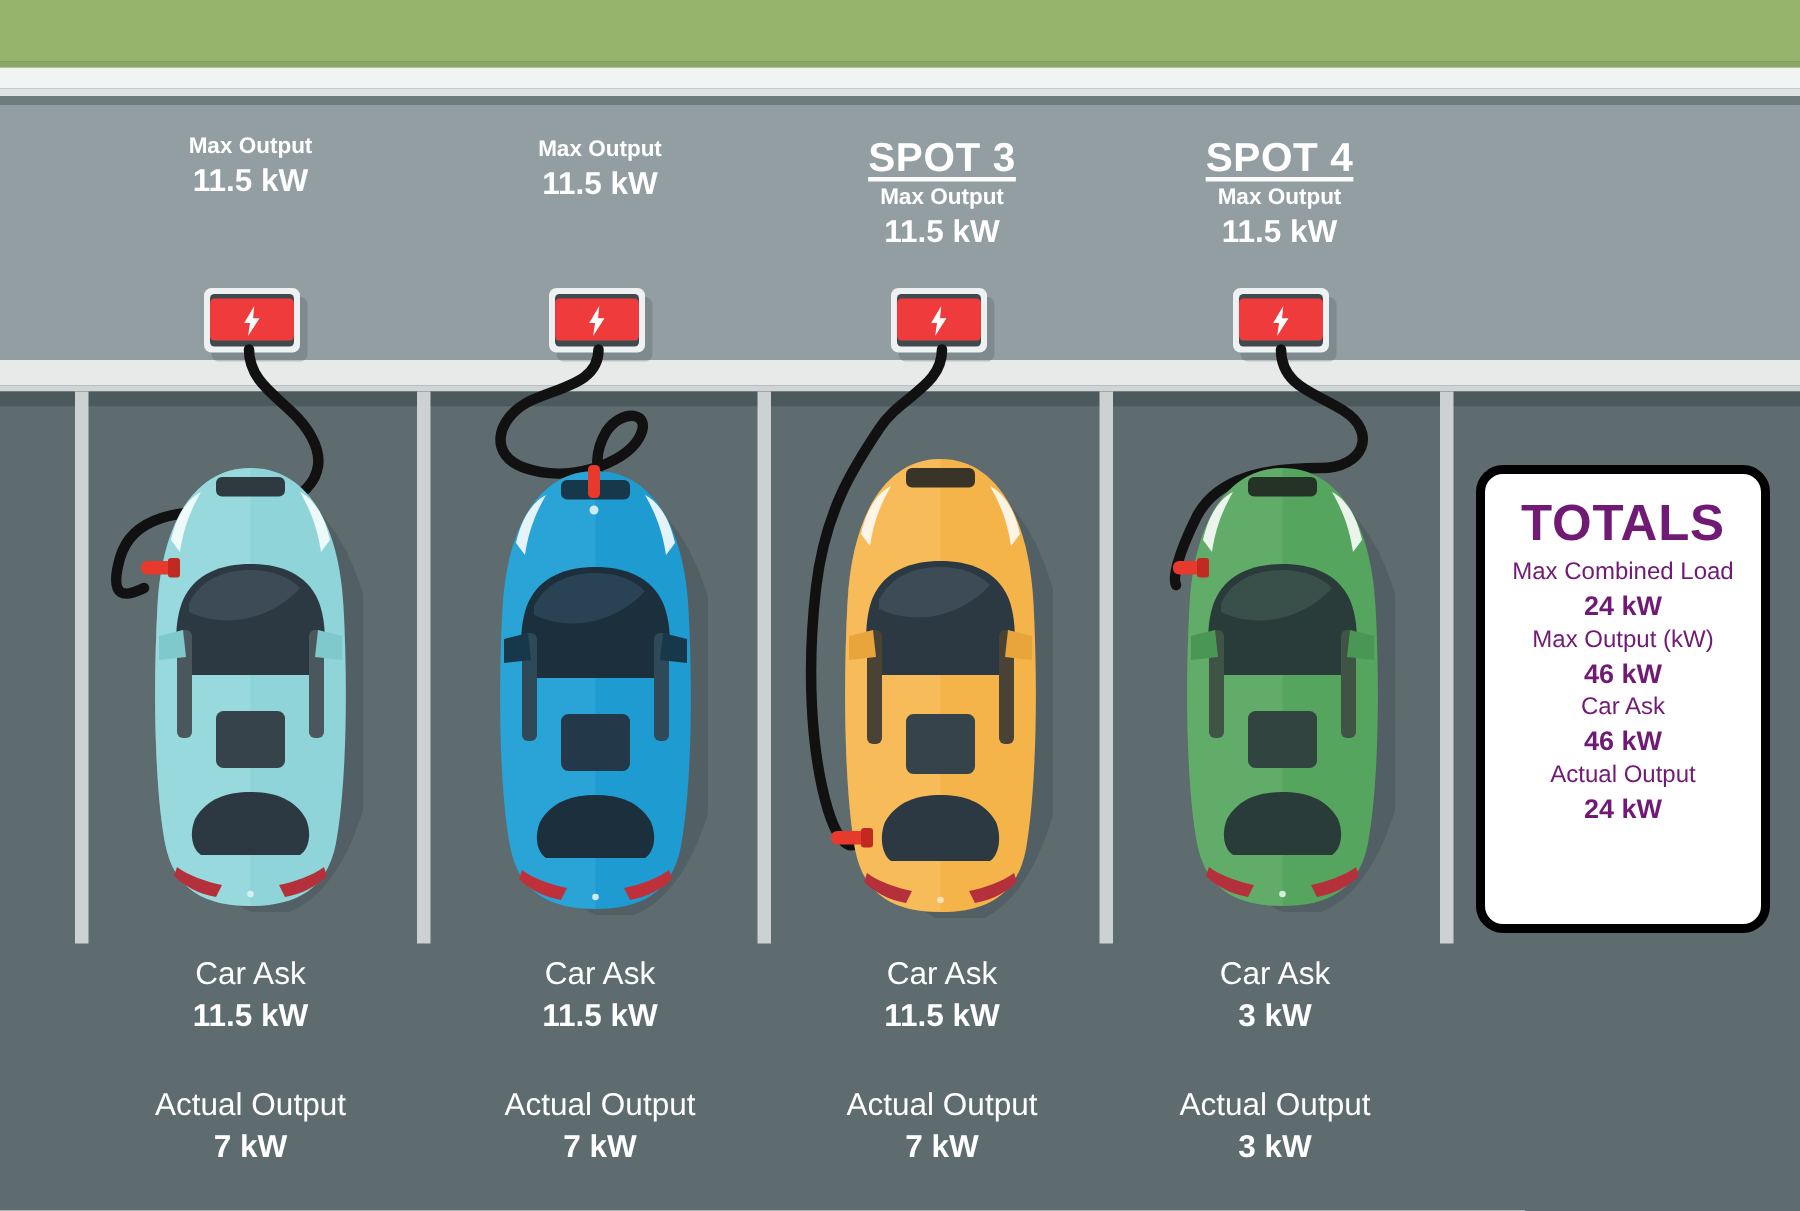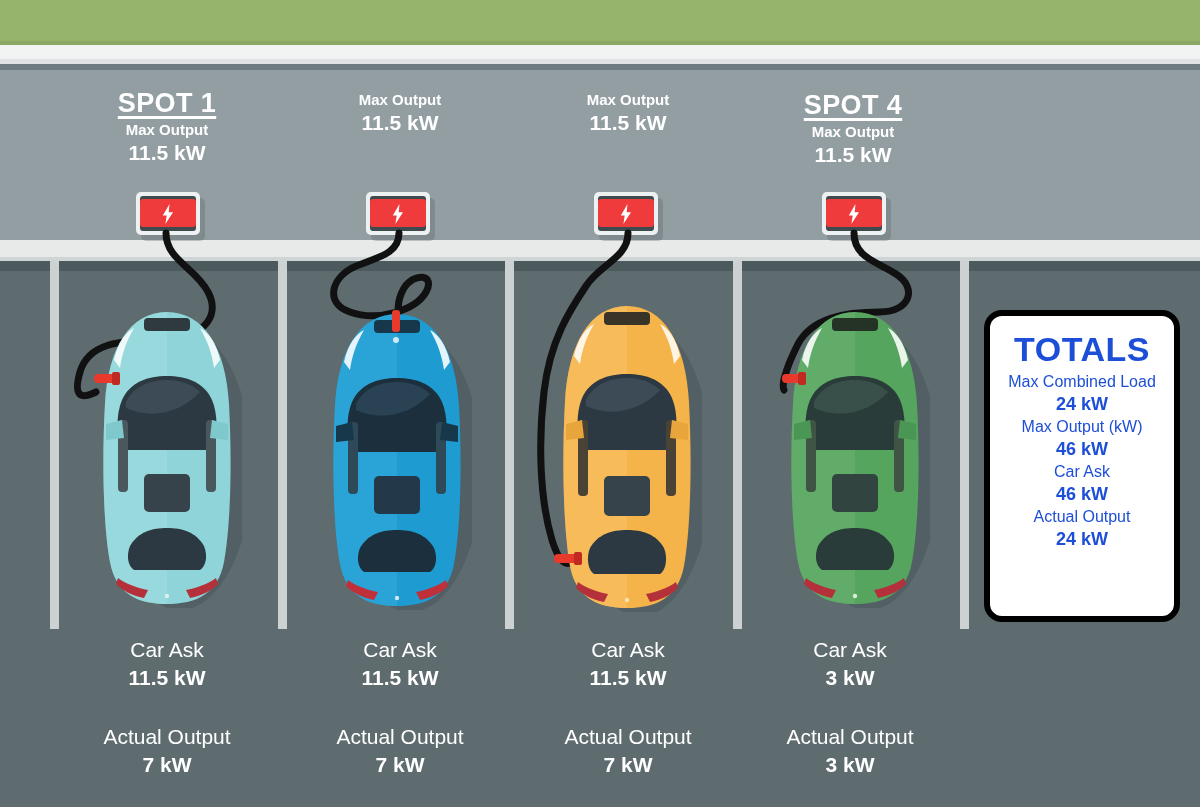--- a/index.html
+++ b/index.html
@@ -194,21 +194,21 @@
   #totals-panel {
     position: absolute;
     left: 984px;
     top: 310px;
     width: 196px;
     height: 312px;
     background: #ffffff;
     border: 6px solid #000000;
     border-radius: 18px;
     box-sizing: border-box;
-    color: #1d4ed8;
+    color: #701a75;
     text-align: center;
     padding-top: 14px;
   }
   #totals-panel .t-title {
     font-size: 34px;
     font-weight: bold;
     letter-spacing: 0.5px;
     line-height: 1.15;
     margin-bottom: 2px;
   }
@@ -239,29 +239,29 @@
   <div class="band-asphalt-dark"></div>
   <div class="band-asphalt"></div>
 
   <div class="stall-line" style="left:50px;"></div>
   <div class="stall-line" style="left:278px;"></div>
   <div class="stall-line" style="left:505px;"></div>
   <div class="stall-line" style="left:733px;"></div>
   <div class="stall-line" style="left:960px;"></div>
 
   <div class="spot-header" style="left:52px; top:88px;">
-    <div class="spot-title">SPOT 1</div>
     <div class="spot-sub">Max Output</div>
     <div class="spot-val">11.5 kW</div>
   </div>
   <div class="spot-header" style="left:285px; top:90px;">
     <div class="spot-sub">Max Output</div>
     <div class="spot-val">11.5 kW</div>
   </div>
   <div class="spot-header" style="left:513px; top:90px;">
+    <div class="spot-title">SPOT 3</div>
     <div class="spot-sub">Max Output</div>
     <div class="spot-val">11.5 kW</div>
   </div>
   <div class="spot-header" style="left:738px; top:90px;">
     <div class="spot-title">SPOT 4</div>
     <div class="spot-sub">Max Output</div>
     <div class="spot-val">11.5 kW</div>
   </div>
 
   <div class="charger" style="left:136px; top:192px;">

